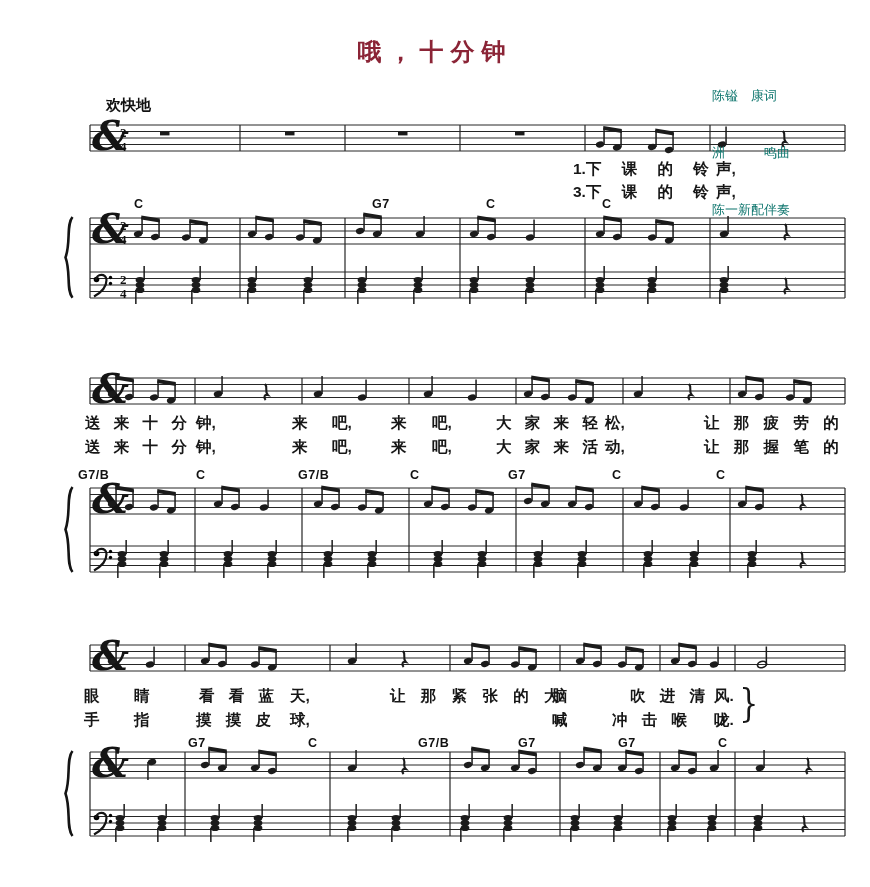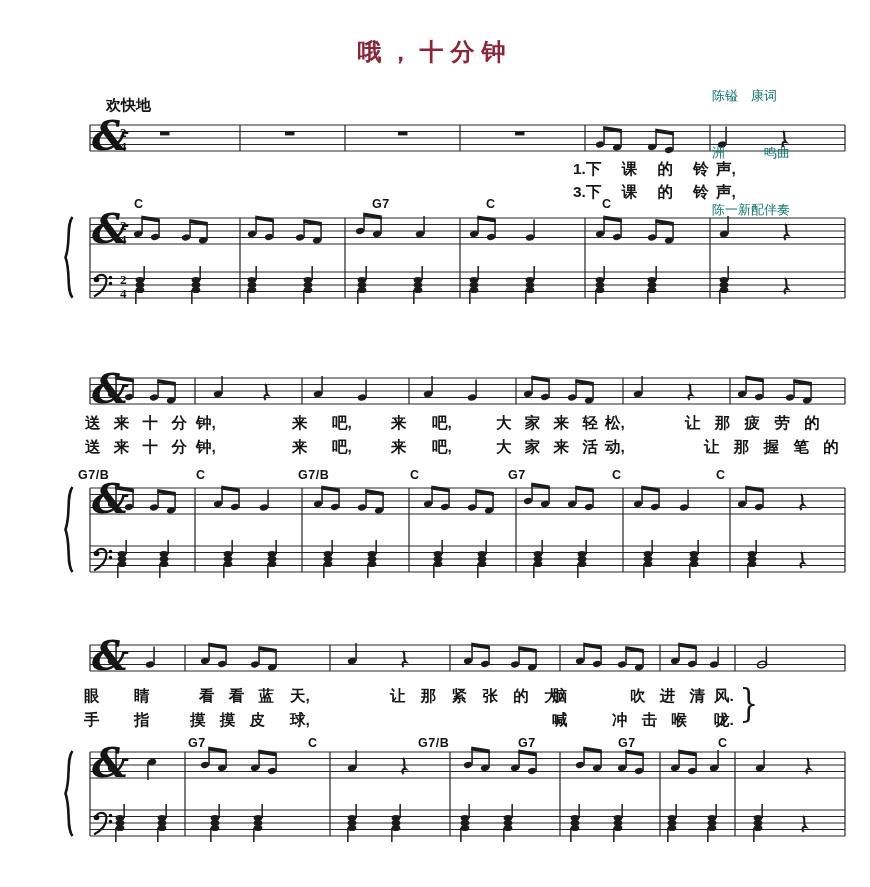--- a/index.html
+++ b/index.html
@@ -333,21 +333,21 @@
 
 <div class="abs lyric-row" style="top:413px">
   <span class="lyric ws9" style="left:85px">送 来 十 分</span>
   <span class="lyric" style="left:196px">钟,</span>
   <span class="lyric" style="left:292px">来</span>
   <span class="lyric" style="left:332px">吧,</span>
   <span class="lyric" style="left:391px">来</span>
   <span class="lyric" style="left:432px">吧,</span>
   <span class="lyric ws9" style="left:496px">大 家 来 轻</span>
   <span class="lyric" style="left:605px">松,</span>
-  <span class="lyric ws10" style="left:685px">让 那 疲 劳 的</span>
+  <span class="lyric ws10" style="left:704px">让 那 疲 劳 的</span>
 </div>
 <div class="abs lyric-row" style="top:437px">
   <span class="lyric ws9" style="left:85px">送 来 十 分</span>
   <span class="lyric" style="left:196px">钟,</span>
   <span class="lyric" style="left:292px">来</span>
   <span class="lyric" style="left:332px">吧,</span>
   <span class="lyric" style="left:391px">来</span>
   <span class="lyric" style="left:432px">吧,</span>
   <span class="lyric ws9" style="left:496px">大 家 来 活</span>
   <span class="lyric" style="left:605px">动,</span>
@@ -370,21 +370,21 @@
   <span class="lyric ws10" style="left:199px">看 看 蓝</span>
   <span class="lyric" style="left:290px">天,</span>
   <span class="lyric ws11" style="left:390px">让 那 紧 张 的 大</span>
   <span class="lyric" style="left:552px">脑</span>
   <span class="lyric ws10" style="left:630px">吹 进 清</span>
   <span class="lyric" style="left:714px">风.</span>
 </div>
 <div class="abs lyric-row" style="top:710px">
   <span class="lyric" style="left:84px">手</span>
   <span class="lyric" style="left:134px">指</span>
-  <span class="lyric ws10" style="left:190px">摸 摸 皮</span>
+  <span class="lyric ws10" style="left:196px">摸 摸 皮</span>
   <span class="lyric" style="left:290px">球,</span>
   <span class="lyric" style="left:552px">喊</span>
   <span class="lyric ws10" style="left:612px">冲 击 喉</span>
   <span class="lyric" style="left:714px">咙.</span>
 </div>
 <div class="abs repeat-brace">}</div>
 
 <div class="abs chord-row" style="top:736px">
   <span class="chord" style="left:188px">G7</span>
   <span class="chord" style="left:308px">C</span>

